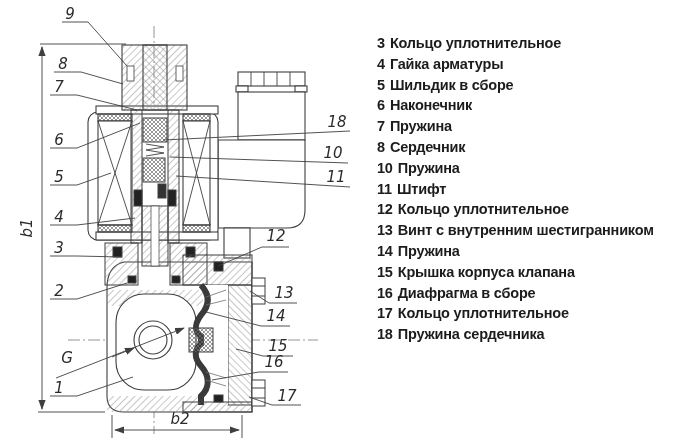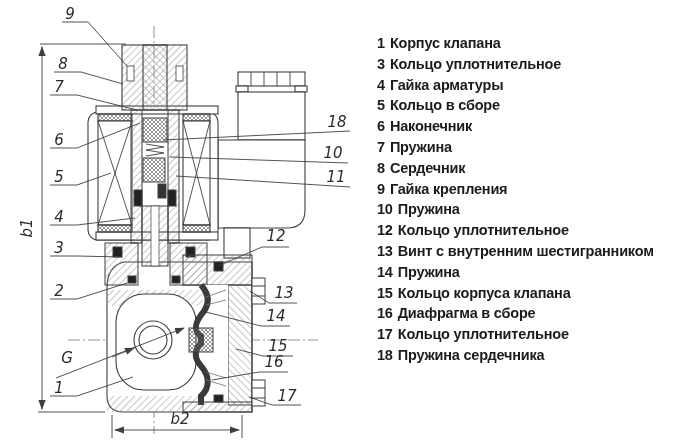--- a/index.html
+++ b/index.html
@@ -205,47 +205,46 @@
       <text class="callout-num" x="284" y="298" text-anchor="middle">13</text>
       <text class="callout-num" x="276" y="321" text-anchor="middle">14</text>
       <text class="callout-num" x="278" y="351" text-anchor="middle">15</text>
       <text class="callout-num" x="274" y="367" text-anchor="middle">16</text>
       <text class="callout-num" x="287" y="401" text-anchor="middle">17</text>
     </g>
   </svg>
   </div>
 
   <div class="legend" id="legend">
-    <span class="legend-row"><span class="num">1</span><span class="lbl">Корпус клапана</span></span>
 
 
     <span class="legend-row"><span class="num">3</span><span class="lbl">Кольцо уплотнительное</span></span>
 
     <span class="legend-row"><span class="num">4</span><span class="lbl">Гайка арматуры</span></span>
 
-    <span class="legend-row"><span class="num">5</span><span class="lbl">Кольцо в сборе</span></span>
+    <span class="legend-row"><span class="num">5</span><span class="lbl">Шильдик в сборе</span></span>
 
     <span class="legend-row"><span class="num">6</span><span class="lbl">Наконечник</span></span>
 
     <span class="legend-row"><span class="num">7</span><span class="lbl">Пружина</span></span>
 
     <span class="legend-row"><span class="num">8</span><span class="lbl">Сердечник</span></span>
 
-    <span class="legend-row"><span class="num">9</span><span class="lbl">Гайка крепления</span></span>
 
     <span class="legend-row"><span class="num">10</span><span class="lbl">Пружина</span></span>
 
+    <span class="legend-row"><span class="num">11</span><span class="lbl">Штифт</span></span>
 
     <span class="legend-row"><span class="num">12</span><span class="lbl">Кольцо уплотнительное</span></span>
 
     <span class="legend-row"><span class="num">13</span><span class="lbl">Винт с внутренним шестигранником</span></span>
 
     <span class="legend-row"><span class="num">14</span><span class="lbl">Пружина</span></span>
 
-    <span class="legend-row"><span class="num">15</span><span class="lbl">Кольцо корпуса клапана</span></span>
+    <span class="legend-row"><span class="num">15</span><span class="lbl">Крышка корпуса клапана</span></span>
 
     <span class="legend-row"><span class="num">16</span><span class="lbl">Диафрагма в сборе</span></span>
 
     <span class="legend-row"><span class="num">17</span><span class="lbl">Кольцо уплотнительное</span></span>
 
     <span class="legend-row"><span class="num">18</span><span class="lbl">Пружина сердечника</span></span>
   </div>
 
 </div>
 

